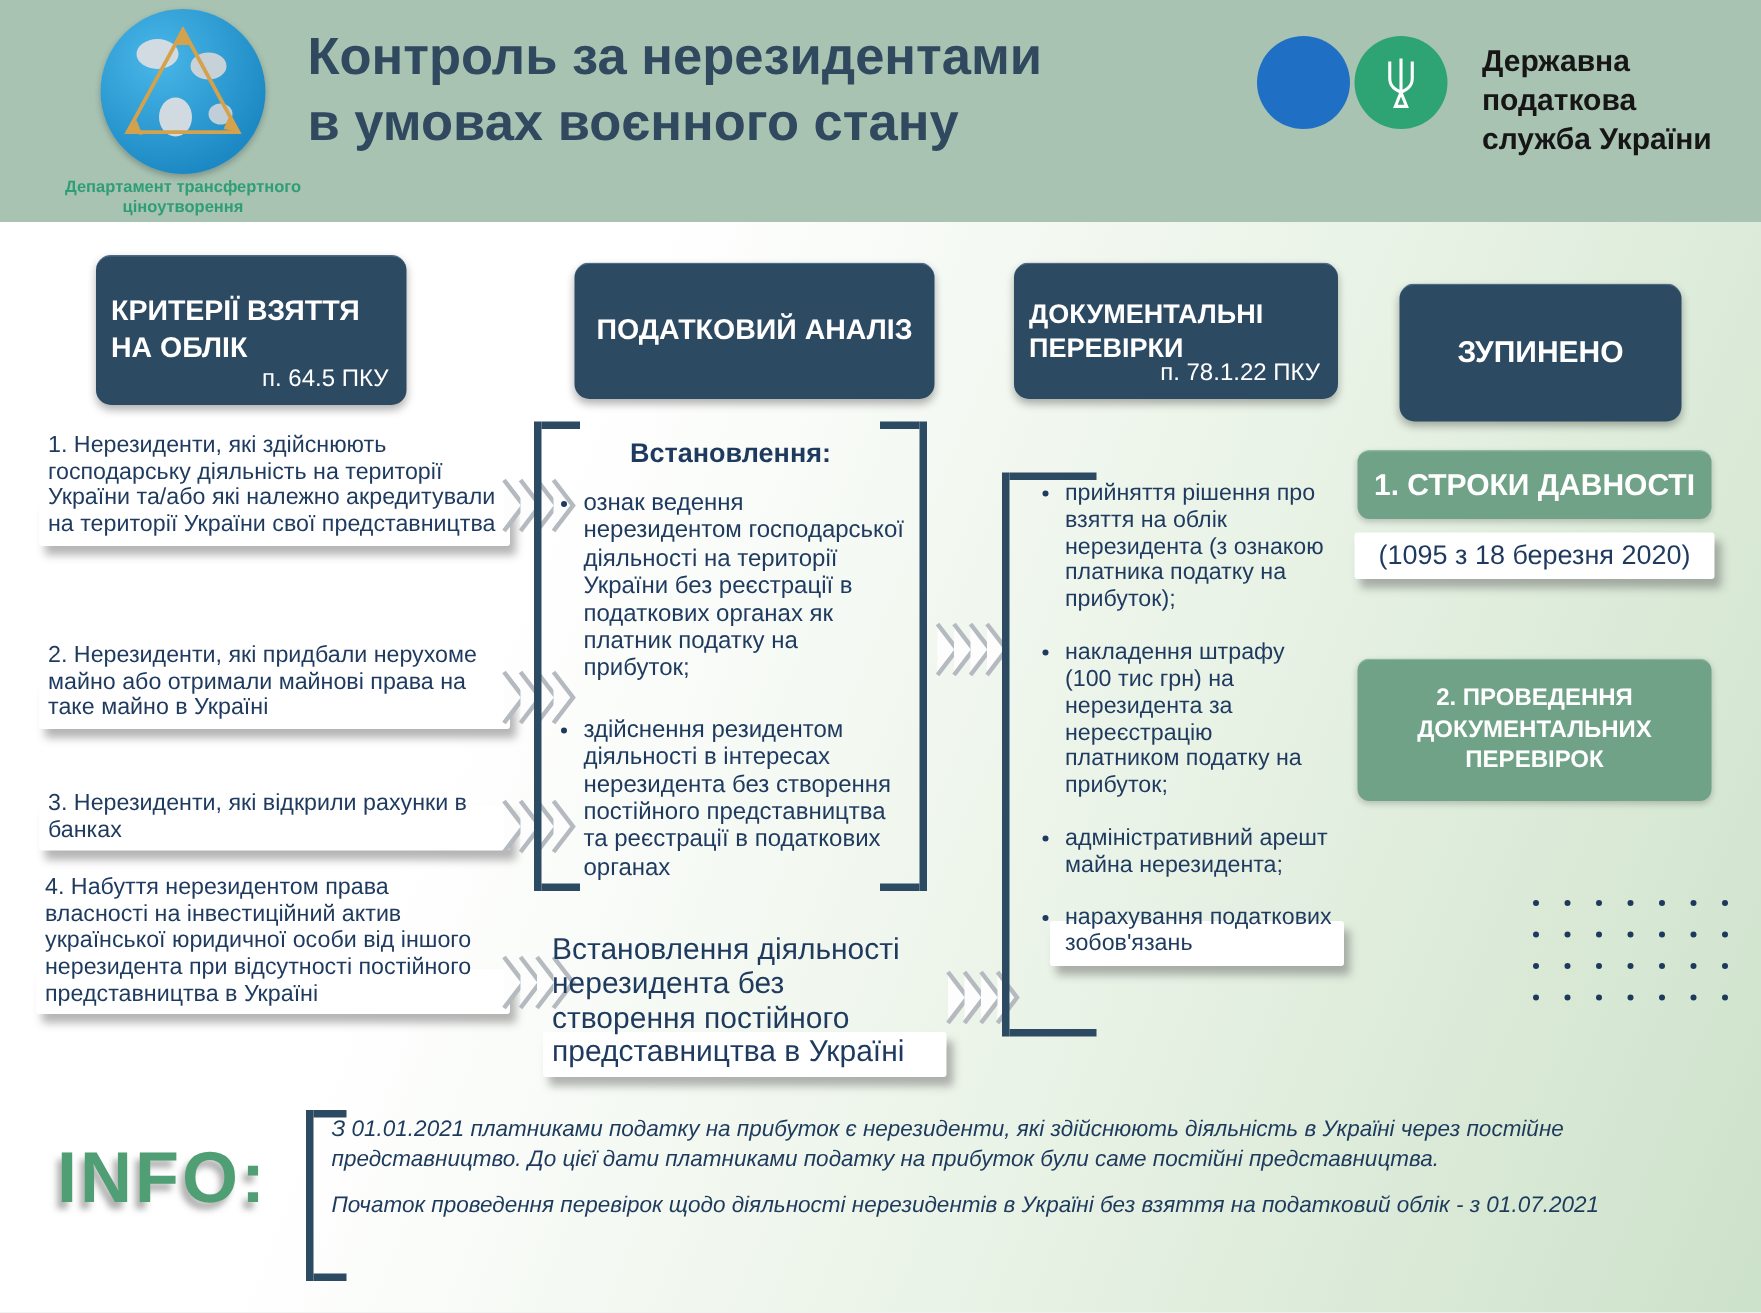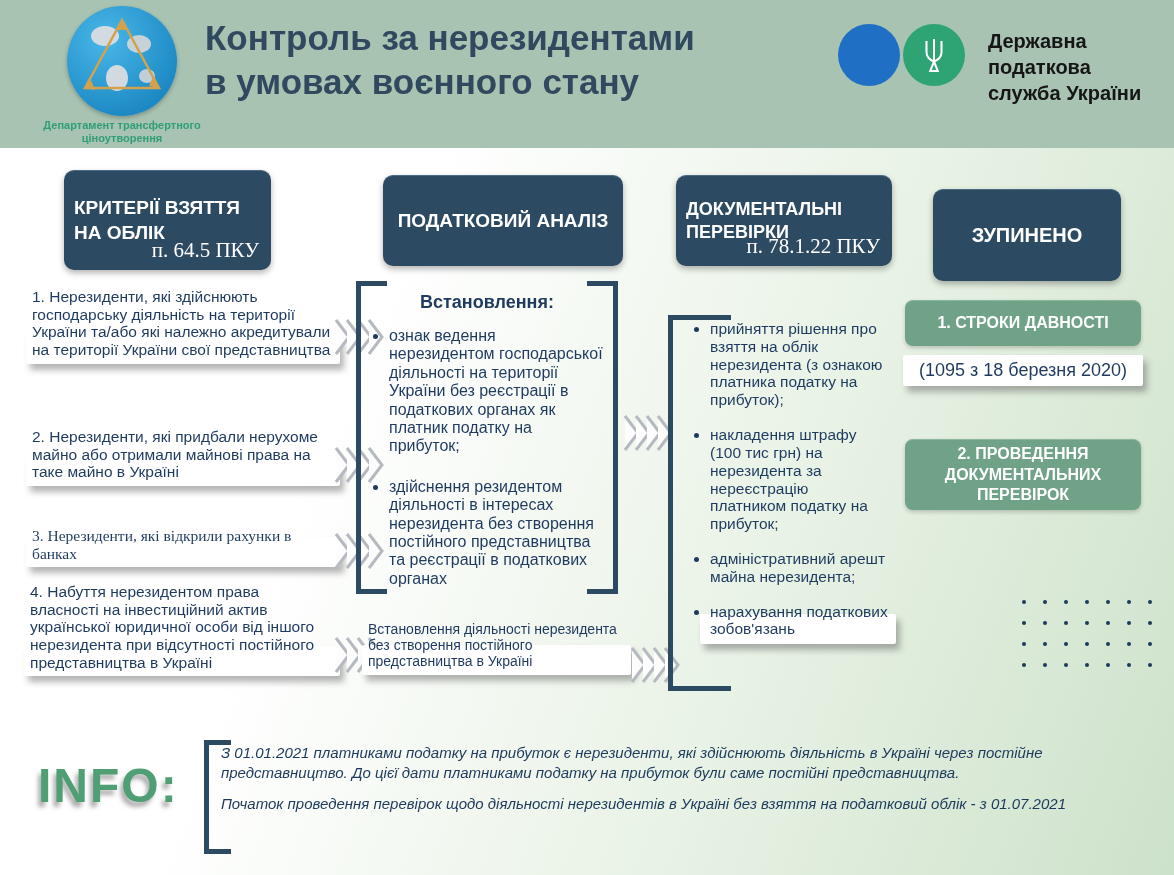--- a/index.html
+++ b/index.html
@@ -34,21 +34,21 @@
   
   .body{
     position:absolute;left:0;top:148px;width:1174px;height:727px;z-index:0;
     background:linear-gradient(112deg,#ffffff 30%,#eaf3e7 62%,#cde2ca 100%);
   }
   .hdr-box{
     position:absolute;background:var(--dk);border-radius:10px;color:#fff;font-weight:bold;
     display:flex;align-items:center;justify-content:center;
     box-shadow:0 3px 6px rgba(0,0,0,.3);border-top:1px solid #4a6a85;padding:0 10px;
   }
-  .hdr-note{position:absolute;right:12px;bottom:6px;font-weight:normal;font-size:21px;font-family:Liberation Serif, serif;}
+  .hdr-note{position:absolute;right:12px;bottom:6px;font-weight:normal;font-size:16px;}
   .box1{left:64px;top:22px;width:207px;height:100px;font-size:19px;line-height:1.3;}
   .box2{left:383px;top:27px;width:240px;height:91px;font-size:19px;line-height:1.3;}
   .box3{left:676px;top:27px;width:216px;height:91px;font-size:18px;line-height:1.3;}
   .box4{left:933px;top:24px;width:188px;height:92px;font-size:20px;margin-top:17px;}
   
   .note{position:absolute;color:var(--txt);font-size:15.5px;line-height:1.14;font-weight:500;}
   .strip{z-index:0;}
   .strip::after{
     content:"";position:absolute;z-index:-1;left:-6px;right:-8px;bottom:-5px;height:30px;
     background:#fff;border-radius:2px;box-shadow:4px 6px 6px rgba(90,90,90,.45);
@@ -81,22 +81,22 @@
   .col3-list li:last-child::after{
     content:"";position:absolute;z-index:-1;left:-10px;width:196px;bottom:-6px;height:30px;
     background:#fff;border-radius:2px;box-shadow:4px 6px 6px rgba(90,90,90,.45);
   }
   
   .green-box{
     position:absolute;background:var(--grn);border-radius:8px;color:#fff;font-weight:bold;
     display:flex;align-items:center;justify-content:center;text-align:center;
     border-top:1px solid #8db7a0;box-shadow:0 2px 4px rgba(0,0,0,.2);line-height:1.3;padding:0 8px;
   }
-  .g1{left:905px;top:152px;width:236px;height:46px;font-size:16px;}
-  .g2{left:905px;top:291px;width:236px;height:71px;font-size:16px;}
+  .g1{left:905px;top:152px;width:236px;height:46px;font-size:20px;}
+  .g2{left:905px;top:291px;width:236px;height:95px;font-size:16px;}
   .strip-note{
     position:absolute;left:903px;top:207px;width:240px;height:31px;background:#fff;
     display:flex;align-items:center;justify-content:center;font-size:18px;color:var(--txt);
     font-weight:500;border-radius:2px;box-shadow:4px 6px 6px rgba(90,90,90,.45);
   }
   .dot-grid{
     position:absolute;left:1022px;top:452px;
     display:grid;grid-template-columns:repeat(7,4px);grid-auto-rows:4px;column-gap:17px;row-gap:17px;
   }
   .dot{width:4px;height:4px;border-radius:50%;background:#1d3a5c;}
@@ -179,21 +179,21 @@
         </svg></div>
 
     <div class="note strip" style="left:32px;top:280px;width:300px;">2. Нерезиденти, які придбали нерухоме майно або отримали майнові права на таке майно в Україні</div>
     <div class="chev" style="left:334px;top:296px;"><svg width="54" height="42" viewBox="0 0 54 42">
           <path d="M2 4 L15 21 L2 38" fill="#fdfdfd" stroke="#b5bac0" stroke-width="3"></path>
           <path d="M13 4 L26 21 L13 38" fill="#fdfdfd" stroke="#b5bac0" stroke-width="3"></path>
           <path d="M24 4 L37 21 L24 38" fill="#fdfdfd" stroke="#b5bac0" stroke-width="3"></path>
           <path d="M35 4 L48 21 L35 38" fill="#fdfdfd" stroke="#b5bac0" stroke-width="3"></path>
         </svg></div>
 
-    <div class="note strip" style="left:32px;top:379px;width:300px;font-family:Liberation Serif, serif;">3. Нерезиденти, які відкрили рахунки в банках</div>
+    <div class="note strip" style="left:32px;top:379px;width:300px;">3. Нерезиденти, які відкрили рахунки в банках</div>
     <div class="chev" style="left:334px;top:382px;"><svg width="54" height="42" viewBox="0 0 54 42">
           <path d="M2 4 L15 21 L2 38" fill="#fdfdfd" stroke="#b5bac0" stroke-width="3"></path>
           <path d="M13 4 L26 21 L13 38" fill="#fdfdfd" stroke="#b5bac0" stroke-width="3"></path>
           <path d="M24 4 L37 21 L24 38" fill="#fdfdfd" stroke="#b5bac0" stroke-width="3"></path>
           <path d="M35 4 L48 21 L35 38" fill="#fdfdfd" stroke="#b5bac0" stroke-width="3"></path>
         </svg></div>
 
     <div class="note strip" style="left:30px;top:435px;width:302px;">4. Набуття нерезидентом права власності на інвестиційний актив української юридичної особи від іншого нерезидента при відсутності постійного представництва в Україні</div>
     <div class="chev" style="left:334px;top:486px;"><svg width="54" height="42" viewBox="0 0 54 42">
           <path d="M2 4 L15 21 L2 38" fill="#fdfdfd" stroke="#b5bac0" stroke-width="3"></path>
@@ -209,21 +209,21 @@
         <li>здійснення резидентом діяльності в інтересах нерезидента без створення постійного представництва та реєстрації в податкових органах</li>
       </ul>
     </div>
     <div class="chev" style="left:623px;top:264px;"><svg width="54" height="42" viewBox="0 0 54 42">
           <path d="M2 4 L15 21 L2 38" fill="#fdfdfd" stroke="#b5bac0" stroke-width="3"></path>
           <path d="M13 4 L26 21 L13 38" fill="#fdfdfd" stroke="#b5bac0" stroke-width="3"></path>
           <path d="M24 4 L37 21 L24 38" fill="#fdfdfd" stroke="#b5bac0" stroke-width="3"></path>
           <path d="M35 4 L48 21 L35 38" fill="#fdfdfd" stroke="#b5bac0" stroke-width="3"></path>
         </svg></div>
 
-    <div class="note strip" style="left:368px;top:474px;width:255px;font-size:14px;">Встановлення діяльності нерезидента без створення постійного представництва в Україні</div>
+    <div class="note strip" style="left:368px;top:474px;width:255px;font-size:20px;">Встановлення діяльності нерезидента без створення постійного представництва в Україні</div>
     <div class="chev" style="left:630px;top:496px;"><svg width="54" height="42" viewBox="0 0 54 42">
           <path d="M2 4 L15 21 L2 38" fill="#fdfdfd" stroke="#b5bac0" stroke-width="3"></path>
           <path d="M13 4 L26 21 L13 38" fill="#fdfdfd" stroke="#b5bac0" stroke-width="3"></path>
           <path d="M24 4 L37 21 L24 38" fill="#fdfdfd" stroke="#b5bac0" stroke-width="3"></path>
           <path d="M35 4 L48 21 L35 38" fill="#fdfdfd" stroke="#b5bac0" stroke-width="3"></path>
         </svg></div>
 
     <div class="bracket-left" style="left:668px;top:167px;width:60px;height:376px;"></div>
     <div class="col3-list">
       <ul>

